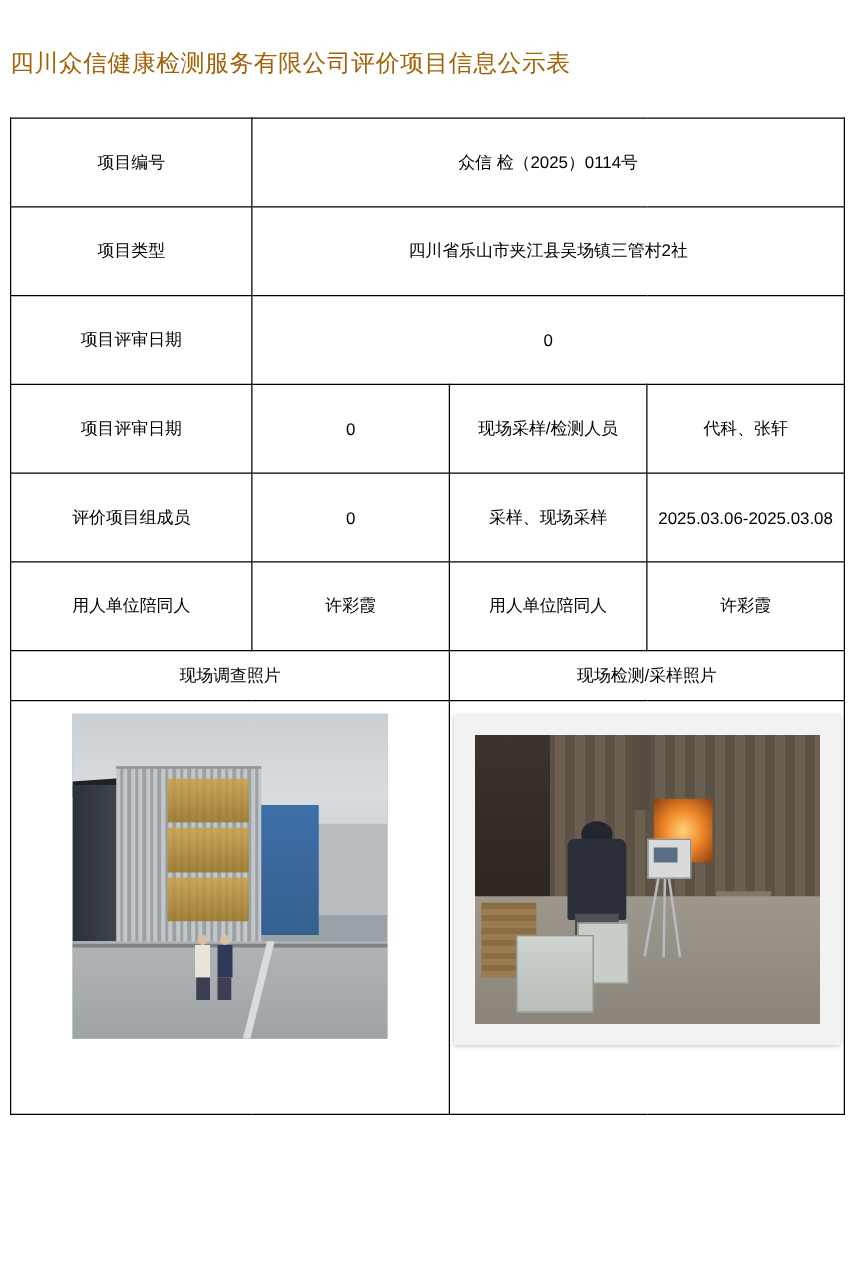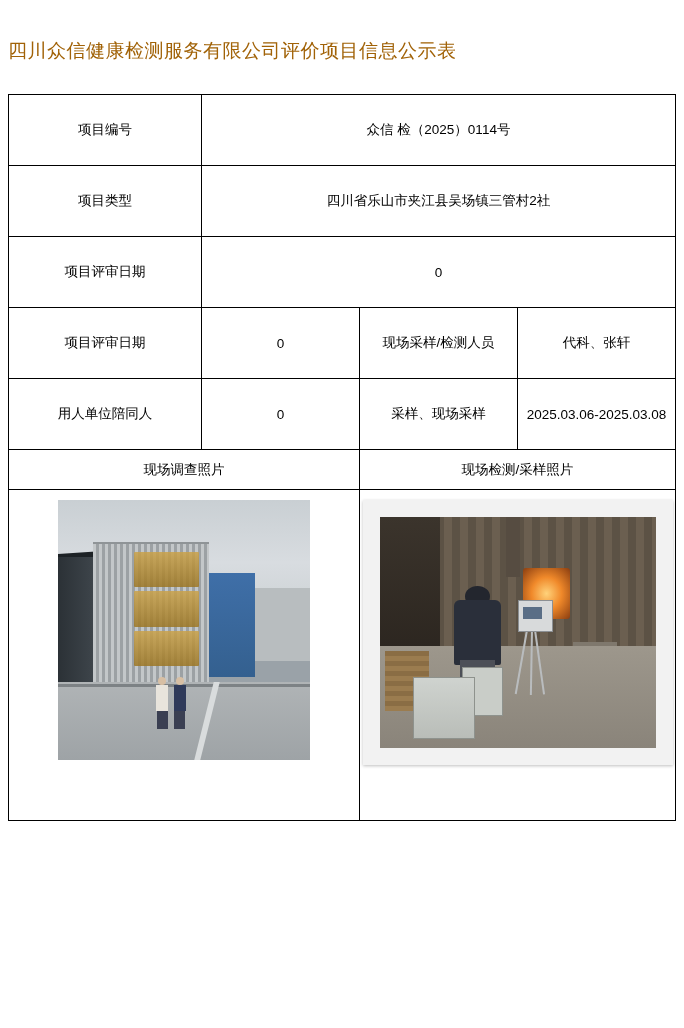--- a/index.html
+++ b/index.html
@@ -249,24 +249,30 @@
         <td colspan="3">0</td>
       </tr>
 
       <tr class="row-h">
         <td class="label-cell">项目评审日期</td>
         <td>0</td>
         <td>现场采样/检测人员</td>
         <td>代科、张轩</td>
       </tr>
       <tr class="row-h">
-        <td class="label-cell">用人单位陪同人</td>
+        <td class="label-cell">评价项目组成员</td>
         <td>0</td>
         <td>采样、现场采样</td>
         <td>2025.03.06-2025.03.08</td>
+      </tr>
+      <tr class="row-h">
+        <td class="label-cell">用人单位陪同人</td>
+        <td>许彩霞</td>
+        <td>用人单位陪同人</td>
+        <td>许彩霞</td>
       </tr>
 
       <tr class="photo-head">
         <td colspan="2">现场调查照片</td>
         <td colspan="2">现场检测/采样照片</td>
       </tr>
 
       <tr>
         <td colspan="2" class="photo-cell">
           <div class="photo-inner">

